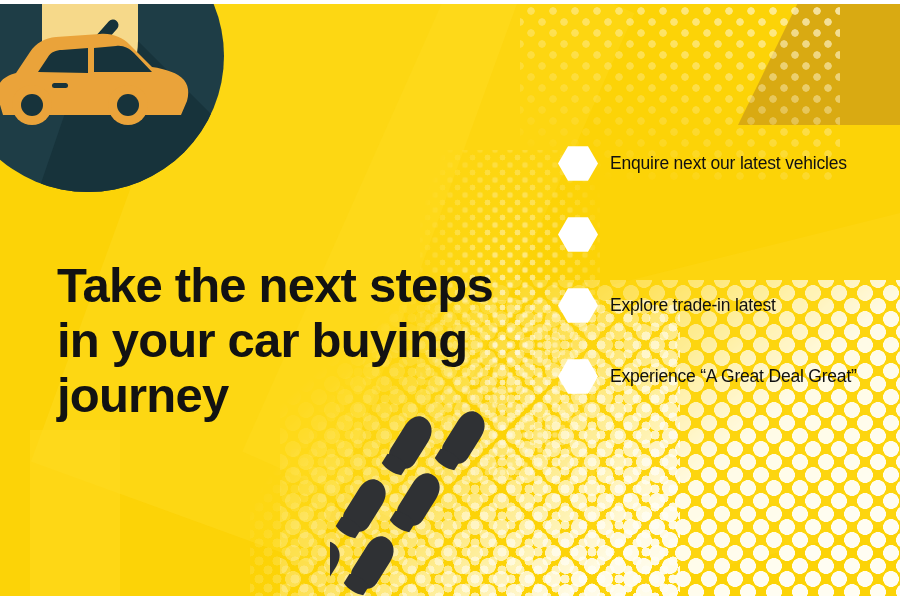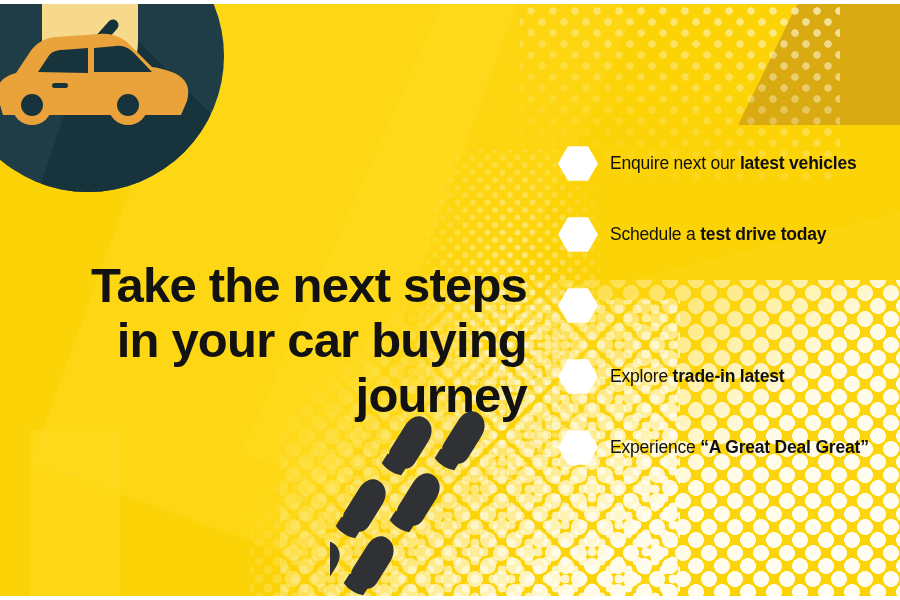--- a/index.html
+++ b/index.html
@@ -140,21 +140,20 @@
     left: 57px; top: 258px;
     width: 470px;
     margin: 0;
     color: #121212;
     font-size: 49px;
     font-weight: bold;
     line-height: 1.12;
     letter-spacing: -0.8px;
     font-stretch: condensed;
     white-space: pre-line;
-    text-align: right;
   }
 
   
   .checklist {
     position: absolute;
     left: 558px; top: 128px;
     margin: 0; padding: 0;
     list-style: none;
     width: 340px;
   }
@@ -170,21 +169,21 @@
     clip-path: polygon(25% 2%, 75% 2%, 100% 50%, 75% 98%, 25% 98%, 0% 50%);
     margin-right: 12px;
   }
   .check-text {
     color: #101010;
     font-size: 17.5px;
     line-height: 1.1;
     letter-spacing: -0.2px;
     font-stretch: condensed;
   }
-  .check-text b { font-weight: bold; }
+  .check-text b { font-weight: normal; }
 
   
   .footprints { position: absolute; left: 330px; top: 400px; }
 
   
   .edge-top, .edge-bottom {
     position: absolute;
     left: 0; width: 900px; height: 4px;
     background: #ffffff;
   }
@@ -241,26 +240,20 @@
 
   <h1 class="headline">Take the next steps
 in your car buying
 journey</h1>
 
   <ul class="checklist">
     <li class="check-item">
       <span class="hex"></span>
       <span class="check-text">
         <span>Enquire next our </span><b>latest vehicles</b><span></span>
-      </span>
-    </li>
-    <li class="check-item">
-      <span class="hex"></span>
-      <span class="check-text">
-        <span>Schedule a </span><b>test drive today</b><span></span>
       </span>
     </li>
     <li class="check-item">
       <span class="hex"></span>
     </li>
     <li class="check-item">
       <span class="hex"></span>
       <span class="check-text">
         <span>Explore </span><b>trade-in latest</b><span></span>
       </span>

